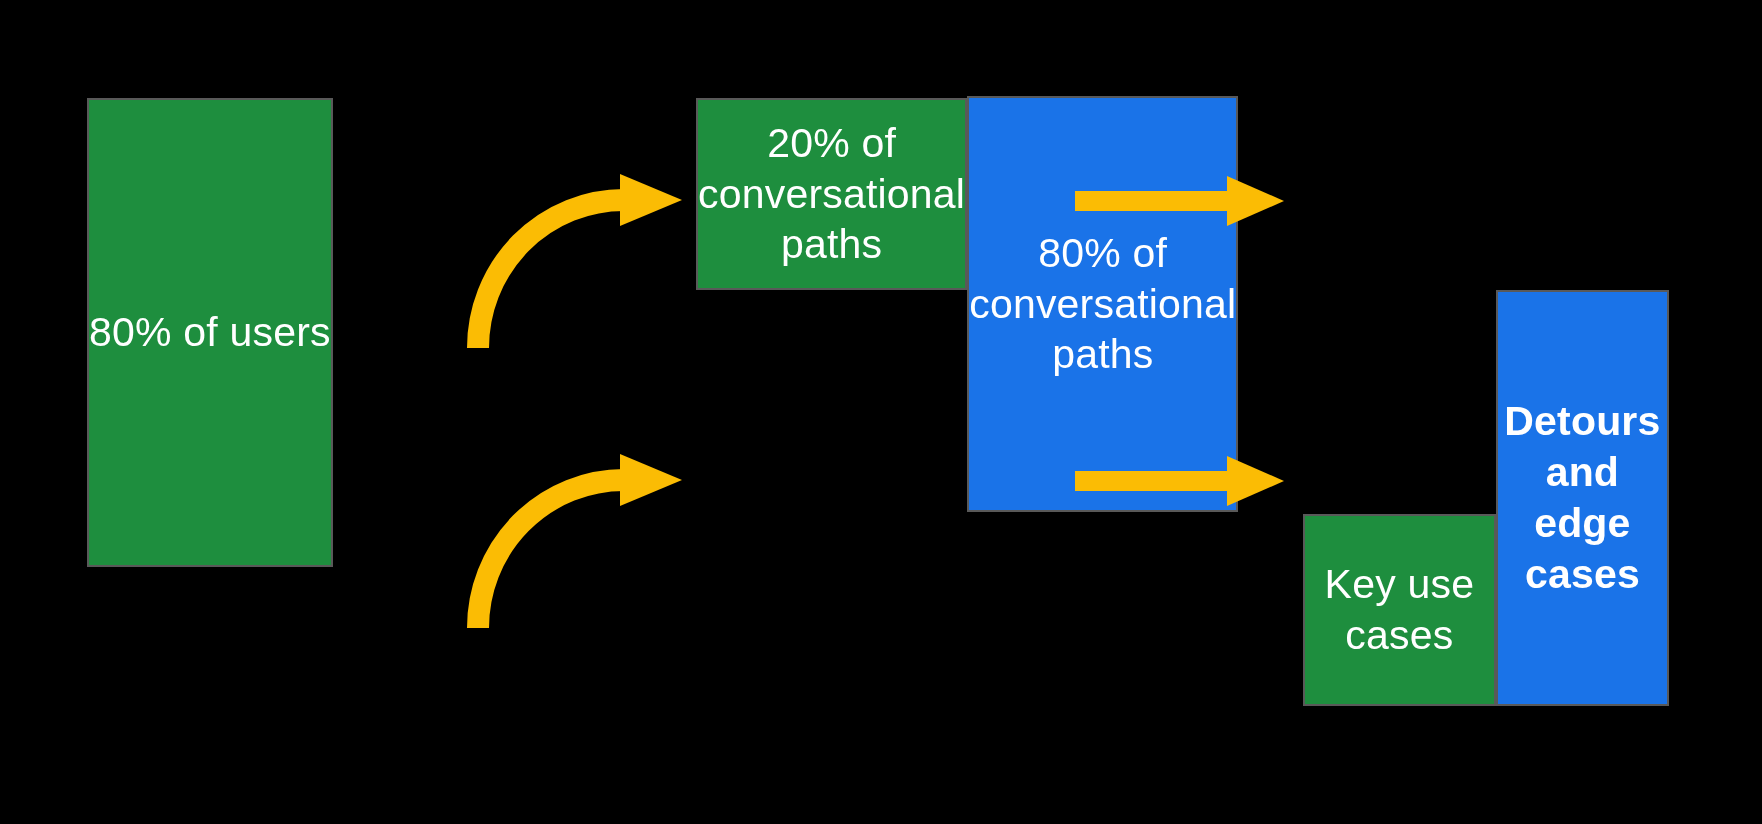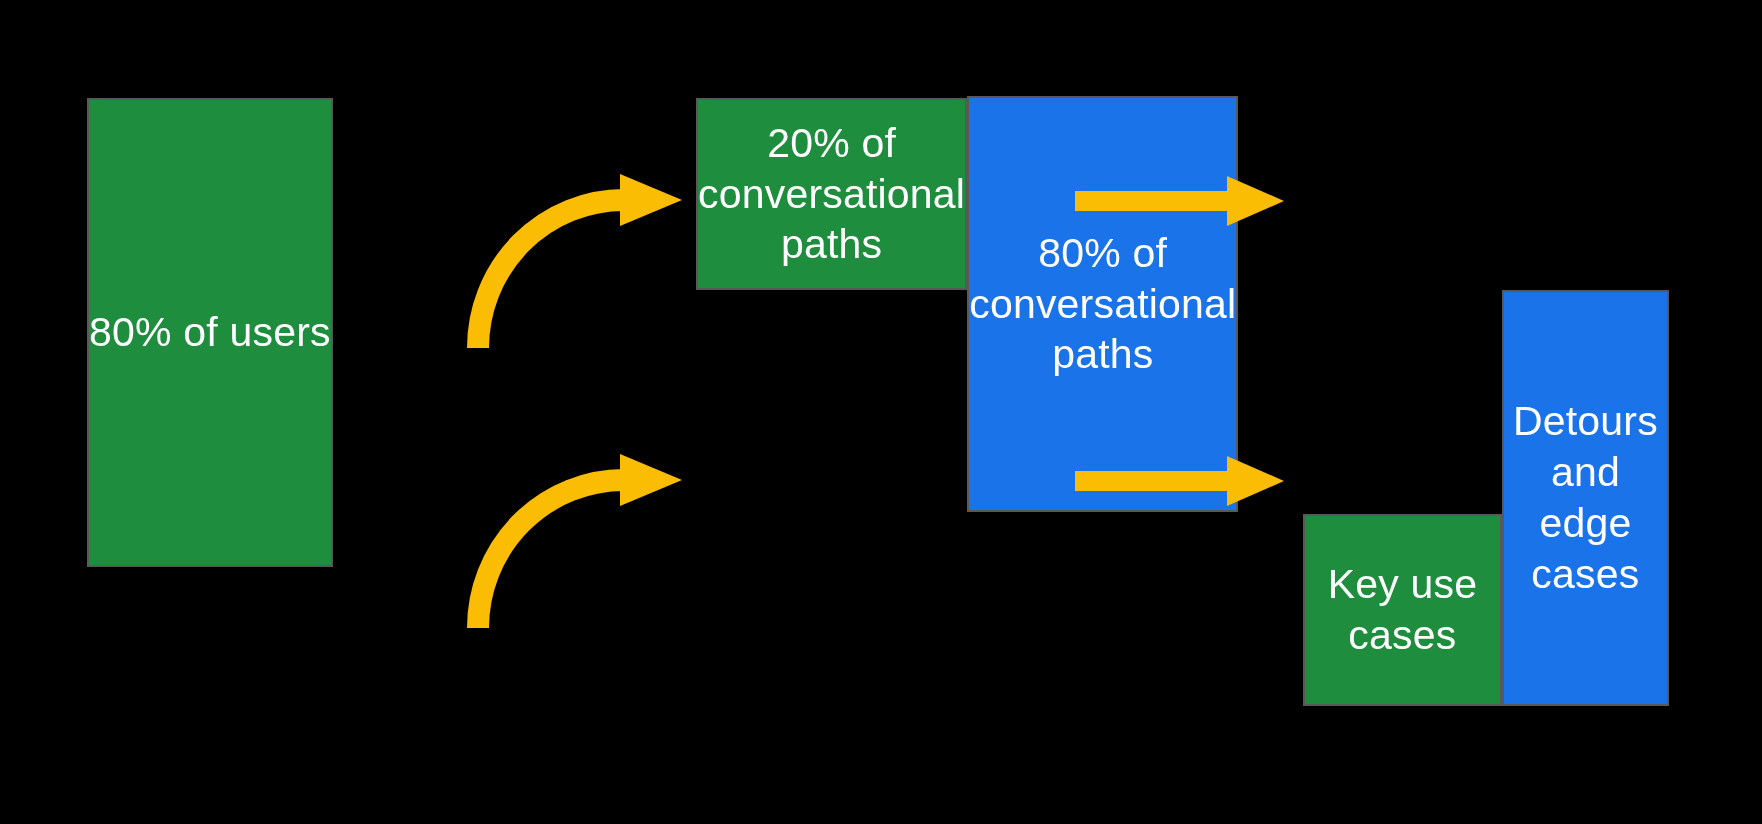--- a/index.html
+++ b/index.html
@@ -67,21 +67,21 @@
       <span class="seg-label">80% of
 conversational
 paths</span>
     </div>
   </div>
 
   <div class="bar-column bar-col-3">
     <div class="segment" style="background-color: rgb(30, 142, 62); height: 192px;">
       <span class="seg-label">Key use cases</span>
     </div>
-    <div class="segment" style="background-color: rgb(26, 115, 232); height: 416px;">
+    <div class="segment" style="background-color: rgb(26, 115, 232); height: 416px; font-weight: bold;">
       <span class="seg-label">Detours and
 edge cases</span>
     </div>
   </div>
 
   <svg class="arrow-svg" style="left:455px; top:160px;" width="235" height="205" viewBox="455 160 235 205">
     <path d="M 478 348 A 146 148 0 0 1 624 200" fill="none" stroke-width="22" stroke-linecap="butt" stroke="#fbbc04"></path>
     <polygon points="620,174 620,226 682,200" fill="#fbbc04"></polygon>
   </svg>
 

